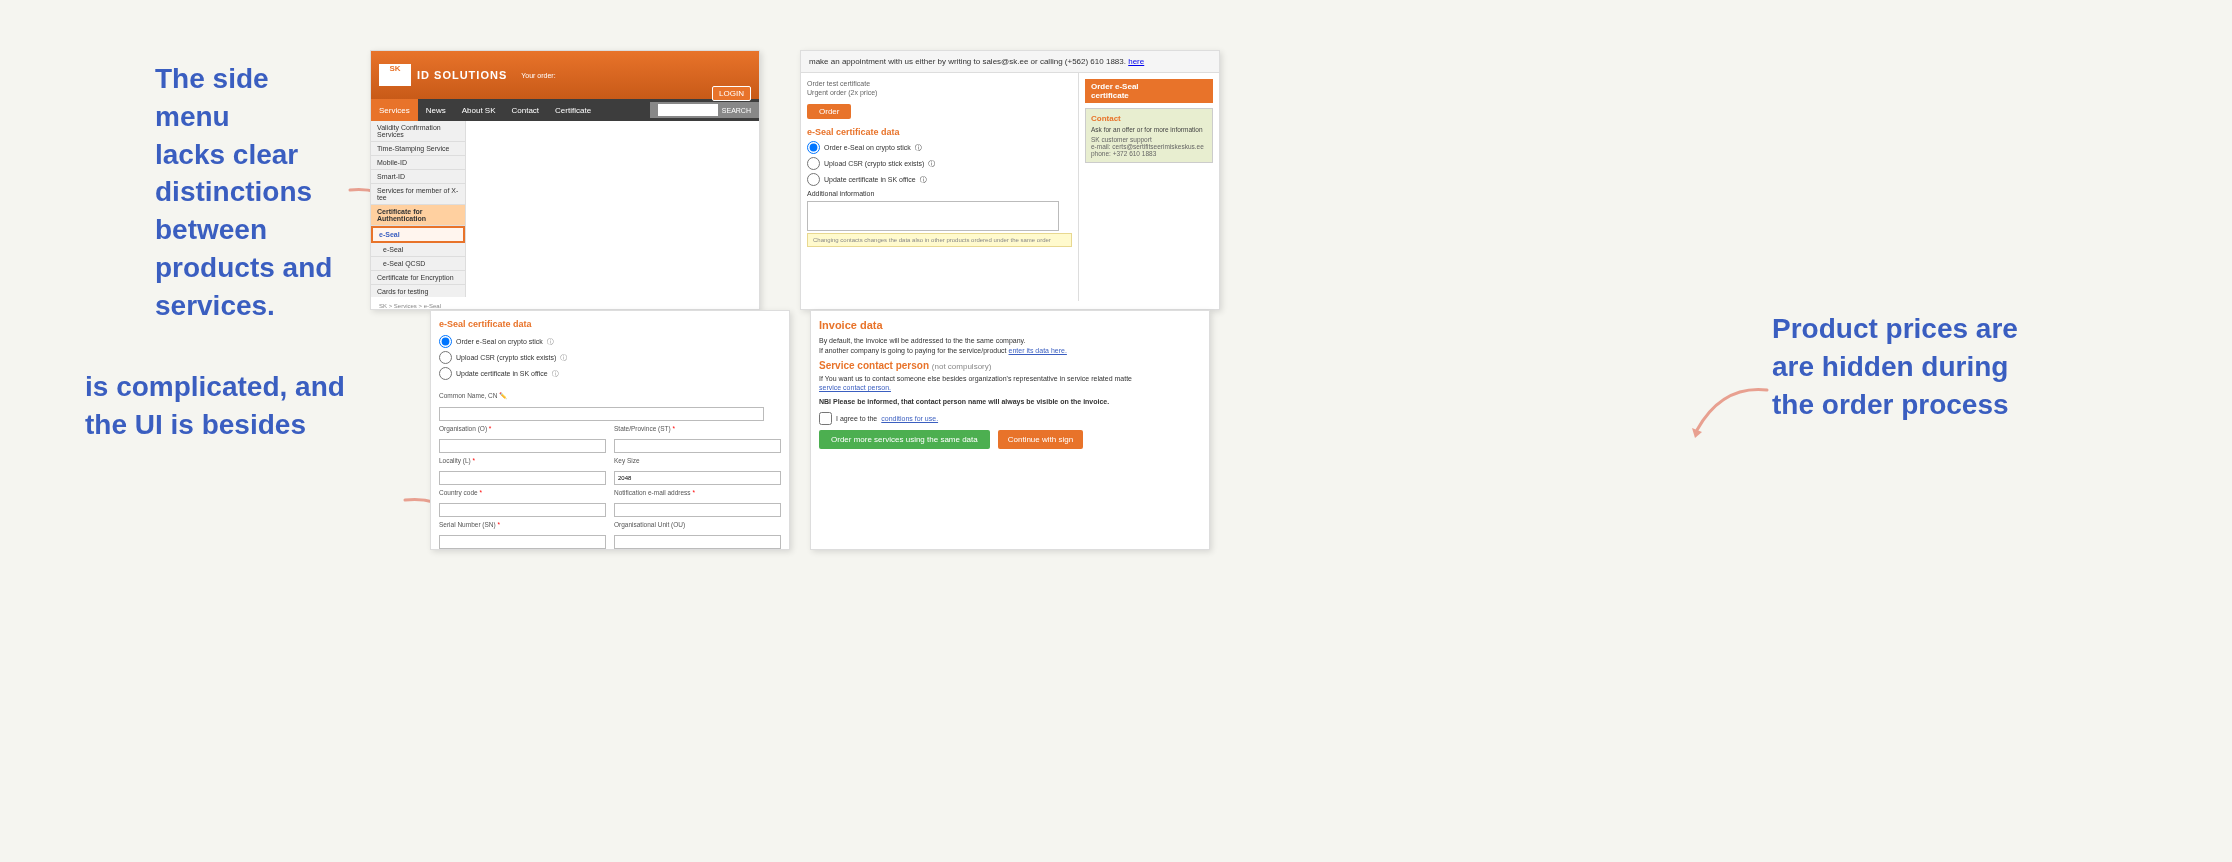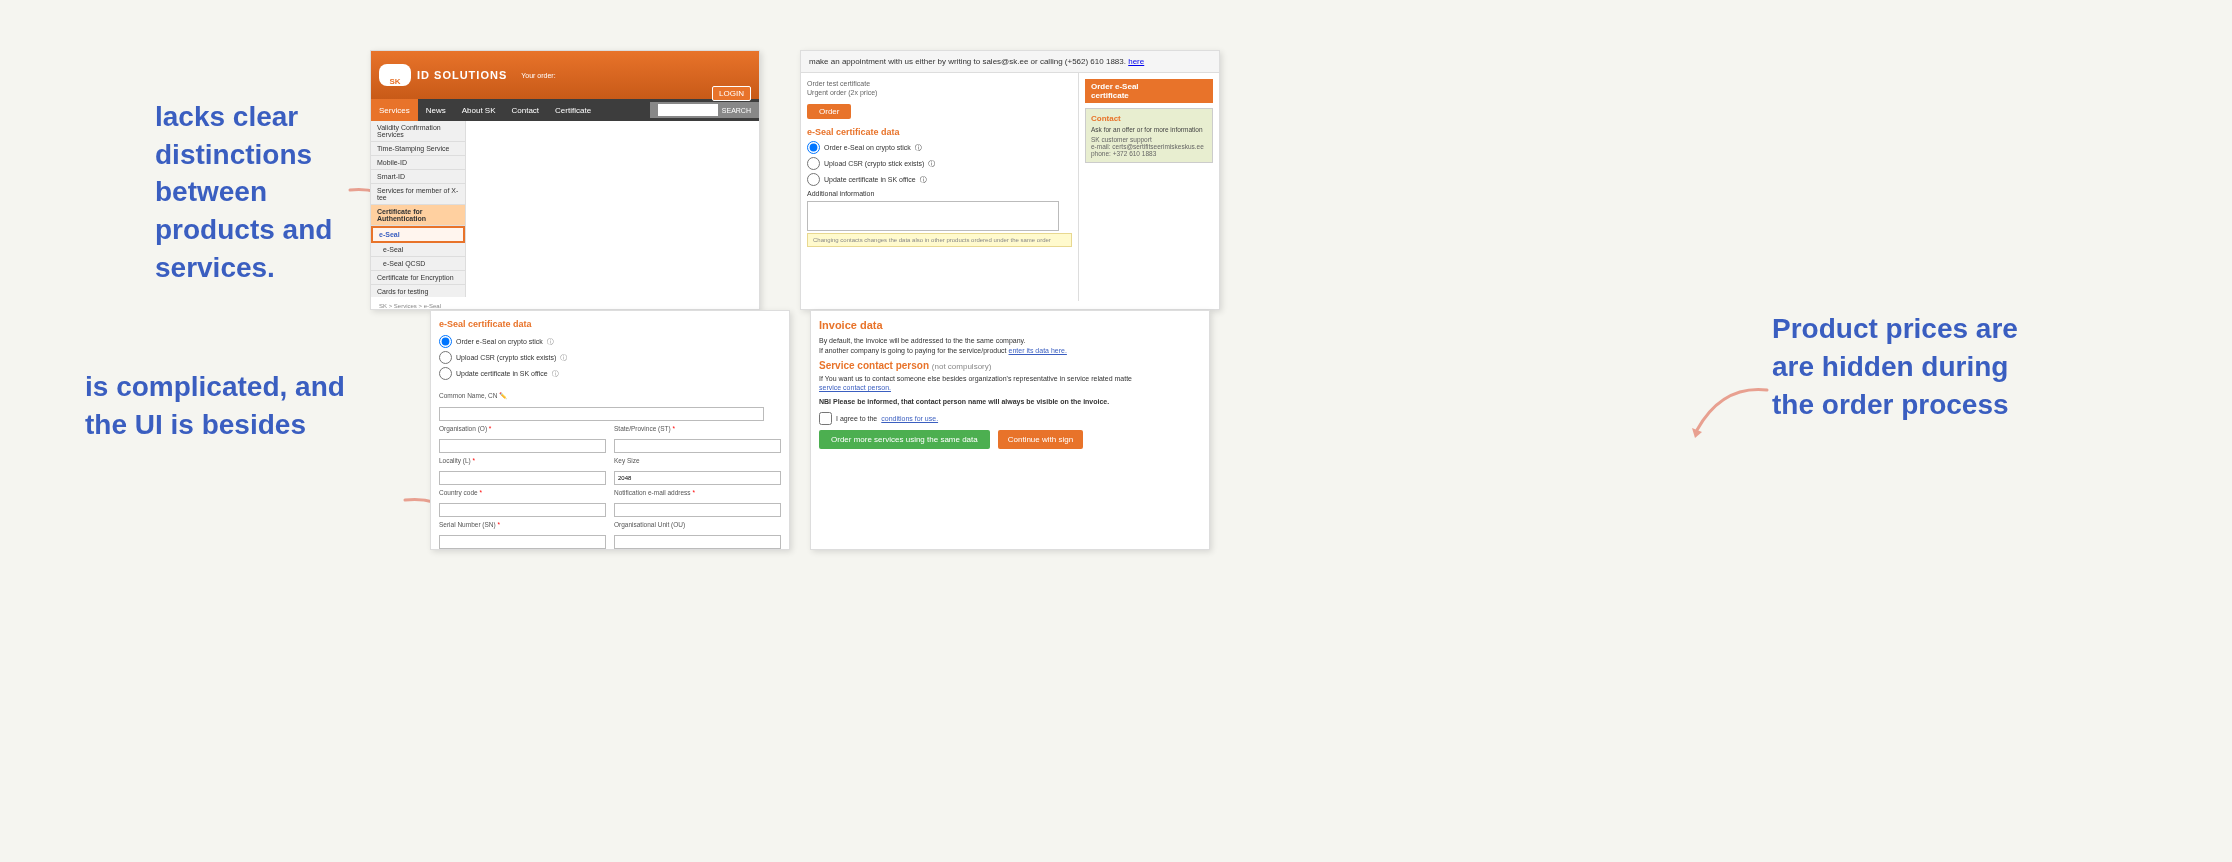--- a/index.html
+++ b/index.html
@@ -66,22 +66,22 @@
       background: linear-gradient(180deg, #e8732a 0%, #c85a18 100%);
       height: 48px;
       display: flex;
       align-items: center;
       padding: 0 8px;
       gap: 6px;
     }
     .sk-logo {
       width: 32px; height: 22px;
       background: #fff;
-      border-radius: 8px;
-      display: flex; align-items: flex-end; justify-content: center;
+      border-radius: 0;
+      display: flex; align-items: flex-start; justify-content: center;
       font-size: 8px; font-weight: bold; color: #e8732a;
     }
     .sk-brand { color: #fff; font-size: 11px; font-weight: bold; letter-spacing: 1px; }
     .sk-login-btn {
       margin-left: auto;
       background: #e8732a;
       color: #fff;
       border: 1px solid #fff;
       font-size: 8px;
       padding: 2px 6px;
@@ -268,21 +268,21 @@
       top: 380px;
       right: 460px;
       width: 90px;
       height: 70px;
     }
   </style>
 </head>
 <body>
 
 <div class="top-left-annotation annotation-text">
-  <br>
+  <span>The side menu</span><br>
   <span>lacks clear</span><br>
   <span>distinctions</span><br>
   <span>between</span><br>
   <span>products and</span><br>
   <span>services.</span>
 </div>
 
 <svg class="arrow-top-left" viewBox="0 0 80 70" fill="none" xmlns="http://www.w3.org/2000/svg">
   <path d="M5 10 Q50 5 70 50" stroke="#e8a090" stroke-width="3" fill="none" stroke-linecap="round"></path>
   <polygon points="65,52 75,48 72,58" fill="#e8a090"></polygon>

